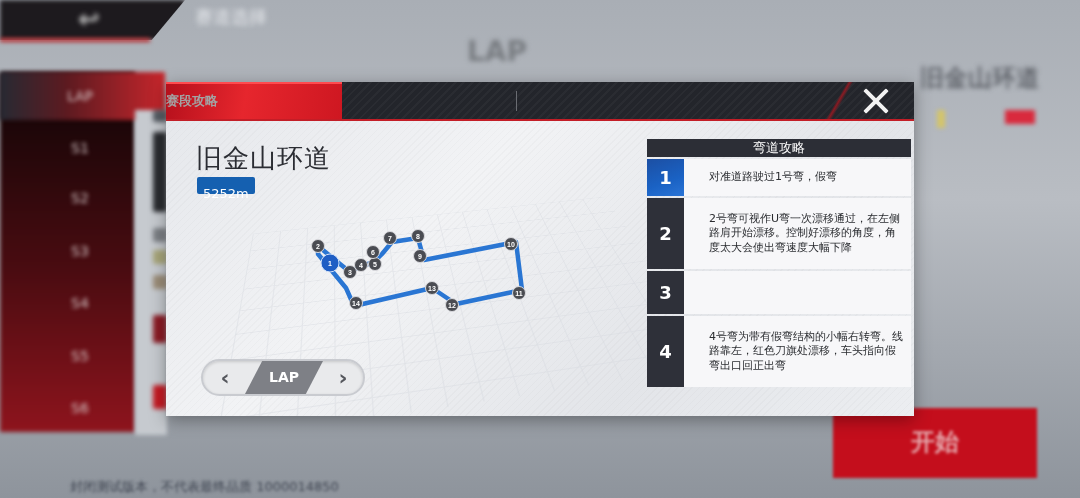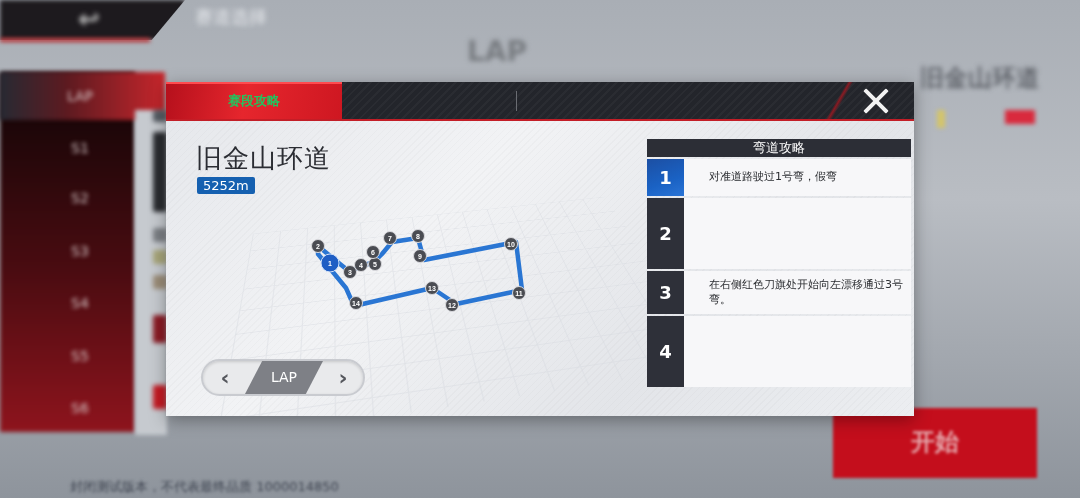--- a/index.html
+++ b/index.html
@@ -22,38 +22,38 @@
 .bg-right-yel{position:absolute;left:937px;top:110px;width:8px;height:18px;background:#d3c46a;filter:blur(2px)}
 .bg-start{position:absolute;left:833px;top:408px;width:204px;height:70px;background:#c40e1c;filter:blur(1.5px)}
 .bg-start span{position:absolute;left:0;right:0;top:18px;text-align:center;color:#e5a8ac;font-size:24px;font-weight:bold}
 .bg-footer{position:absolute;left:70px;top:478px;color:#3e4450;font-size:13px;filter:blur(1.5px);white-space:nowrap}
 
 .modal{position:absolute;left:166px;top:82px;width:748px;height:334px;box-shadow:0 4px 16px rgba(0,0,0,.35)}
 .tabbar{position:absolute;left:0;top:0;width:748px;height:37px;background:#23252b;overflow:hidden}
 .tabbar::before{content:"";position:absolute;left:0;top:0;width:100%;height:100%;background:repeating-linear-gradient(135deg,rgba(255,255,255,.03) 0 2px,transparent 2px 6px)}
 .tab-active{position:absolute;left:0;top:0;width:176px;height:37px;background:linear-gradient(100deg,#b5101c 0%,#e6262d 45%,#ce1721 100%);}
 .tab-active::after{content:"";position:absolute;left:0;top:0;width:100%;height:2px;background:#ff4a4f}
-.tab{position:absolute;top:0;height:37px;line-height:37px;text-align:center;color:#22c55e;font-size:13px;cursor:pointer}
+.tab{position:absolute;top:0;height:37px;line-height:37px;text-align:left;color:#a3a3a3;font-size:13px;cursor:pointer}
 .tab-sep{position:absolute;left:350px;top:9px;width:1px;height:20px;background:#6a6c72}
 .tab-redline{position:absolute;left:640px;top:0;width:70px;height:37px;background:linear-gradient(120deg,transparent 45%,#8a1a22 48%,transparent 52%)}
 .close-btn{position:absolute;right:24px;top:5px;width:28px;height:28px;cursor:pointer}
 .close-btn::before,.close-btn::after{content:"";position:absolute;left:12px;top:-2px;width:4px;height:32px;background:#f2f2f2;border-radius:1px}
 .close-btn::before{transform:rotate(45deg)}
 .close-btn::after{transform:rotate(-45deg)}
 .redline-bottom{position:absolute;left:0;top:37px;width:100%;height:2px;background:#c31e27}
 
 .content{position:absolute;left:0;top:39px;width:748px;height:295px;background:linear-gradient(135deg,#e6e8ec 0%,#f2f3f5 35%,#e3e5e9 70%,#eceef1 100%);overflow:hidden}
 .content::before{content:"";position:absolute;inset:0;background:repeating-linear-gradient(135deg,rgba(0,0,0,.02) 0 1px,transparent 1px 5px)}
 .grid{position:absolute;left:80px;top:40px;width:420px;height:260px;opacity:.5;background-image:linear-gradient(#d7dae0 1px,transparent 1px),linear-gradient(90deg,#d7dae0 1px,transparent 1px);background-size:30px 30px;transform:perspective(500px) rotateX(45deg) rotateZ(-10deg)}
 .track-name{position:absolute;left:30px;top:20px;font-size:26px;font-weight:normal;color:#2b2d33;letter-spacing:1px}
-.track-len{position:absolute;left:31px;top:56px;height:17px;padding:0 6px;background:#1560b0;color:#fff;font-size:13px;line-height:17px;border-radius:2px}
+.track-len{position:absolute;left:31px;top:56px;height:17px;padding:8px 6px;background:#1560b0;color:#fff;font-size:13px;line-height:17px;border-radius:2px}
 .map{position:absolute;left:140px;top:105px;width:240px;height:100px}
 .lap-nav{position:absolute;left:35px;top:238px;width:164px;height:37px;border-radius:19px;background:#e9eaec;border:2px solid #c9cbd0;box-shadow:inset 0 1px 3px rgba(0,0,0,.15);overflow:hidden}
 .lap-mid{position:absolute;left:42px;top:0;width:78px;height:33px;background:#7e8086;clip-path:polygon(22% 0,100% 0,78% 100%,0 100%)}
-.lap-label{position:absolute;left:42px;top:0;width:78px;height:33px;line-height:33px;text-align:center;color:#fff;font-size:14px;font-weight:normal}
+.lap-label{position:absolute;left:42px;top:0;width:78px;height:33px;line-height:33px;text-align:center;color:#fff;font-size:14px;font-weight:bold}
 .lap-arrow{position:absolute;top:0;width:40px;height:33px;line-height:33px;text-align:center;color:#55575d;font-size:22px;font-weight:bold;cursor:pointer}
 
 .tips{position:absolute;left:481px;top:18px;width:264px}
 .tips-header{height:18px;background:#2c2e36;color:#fff;font-size:13px;text-align:center;line-height:18px}
 .tip-row{display:flex;margin-top:2px;background:#f7f7f9}
 .tip-num{width:37px;flex:none;background:#2e3039;color:#fff;font-size:18px;font-weight:bold;display:flex;align-items:center;justify-content:center}
 .tip-num.active{background:linear-gradient(160deg,#1c4fa3 0%,#1a62c4 60%,#2a74d6 100%)}
 .tip-text{flex:1;padding:4px 8px 4px 25px;font-size:11px;line-height:14.5px;color:#2a2c30;display:flex;align-items:center}
 </style>
 </head>
@@ -183,23 +183,24 @@
     </div>
 
     <div class="tips">
       <div class="tips-header">弯道攻略</div>
       <div class="tip-row" style="height:37px">
         <div class="tip-num active">1</div>
         <div class="tip-text">对准道路驶过1号弯，假弯</div>
       </div>
       <div class="tip-row" style="height:71px">
         <div class="tip-num">2</div>
+        <div class="tip-text">2号弯可视作U弯一次漂移通过，在左侧路肩开始漂移。控制好漂移的角度，角度太大会使出弯速度大幅下降</div>
       </div>
       <div class="tip-row" style="height:43px">
         <div class="tip-num">3</div>
-        <div class="tip-text">在右侧红色刀旗处开始向左漂移通过3号弯。</div>
       </div>
       <div class="tip-row" style="height:71px">
         <div class="tip-num">4</div>
+        <div class="tip-text">4号弯为带有假弯结构的小幅右转弯。线路靠左，红色刀旗处漂移，车头指向假弯出口回正出弯</div>
       </div>
     </div>
   </div>
 </div>
 
 </body></html>

